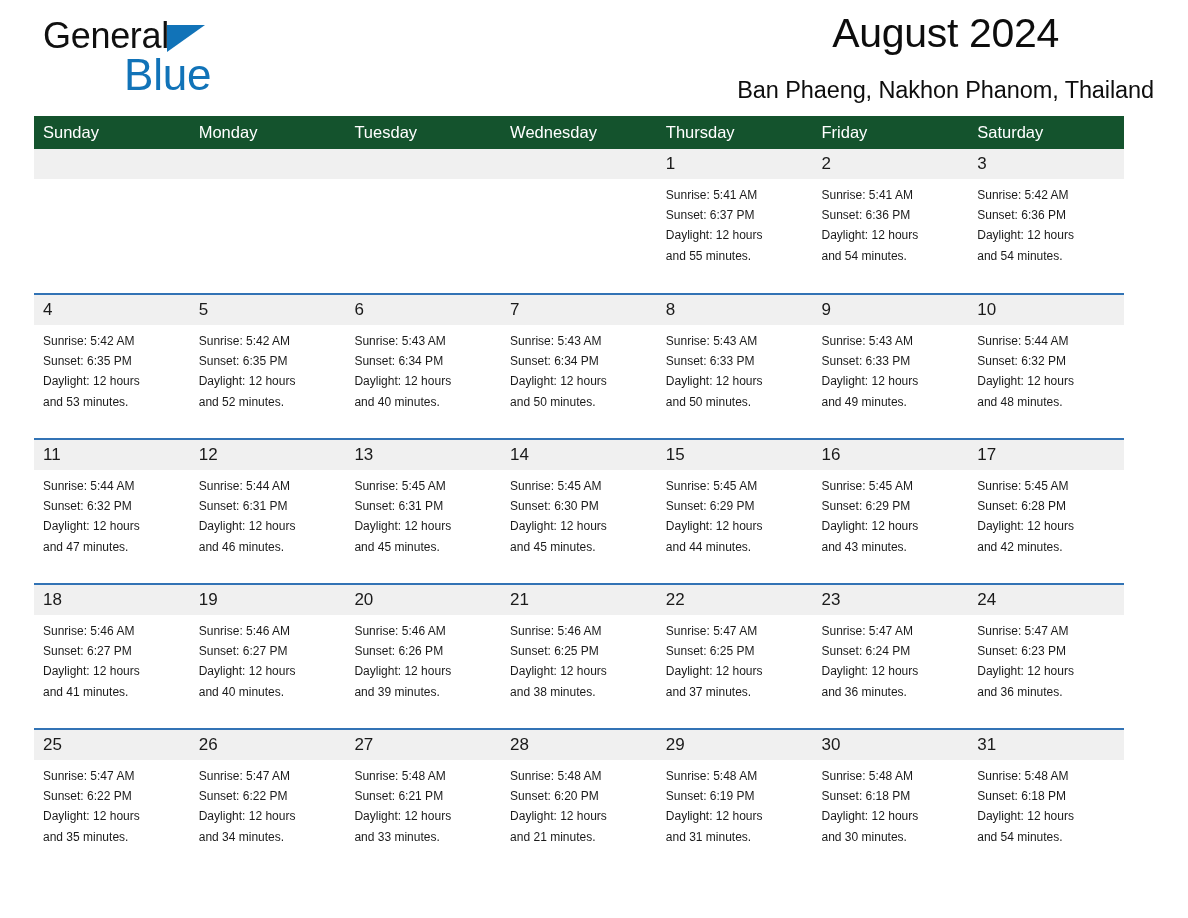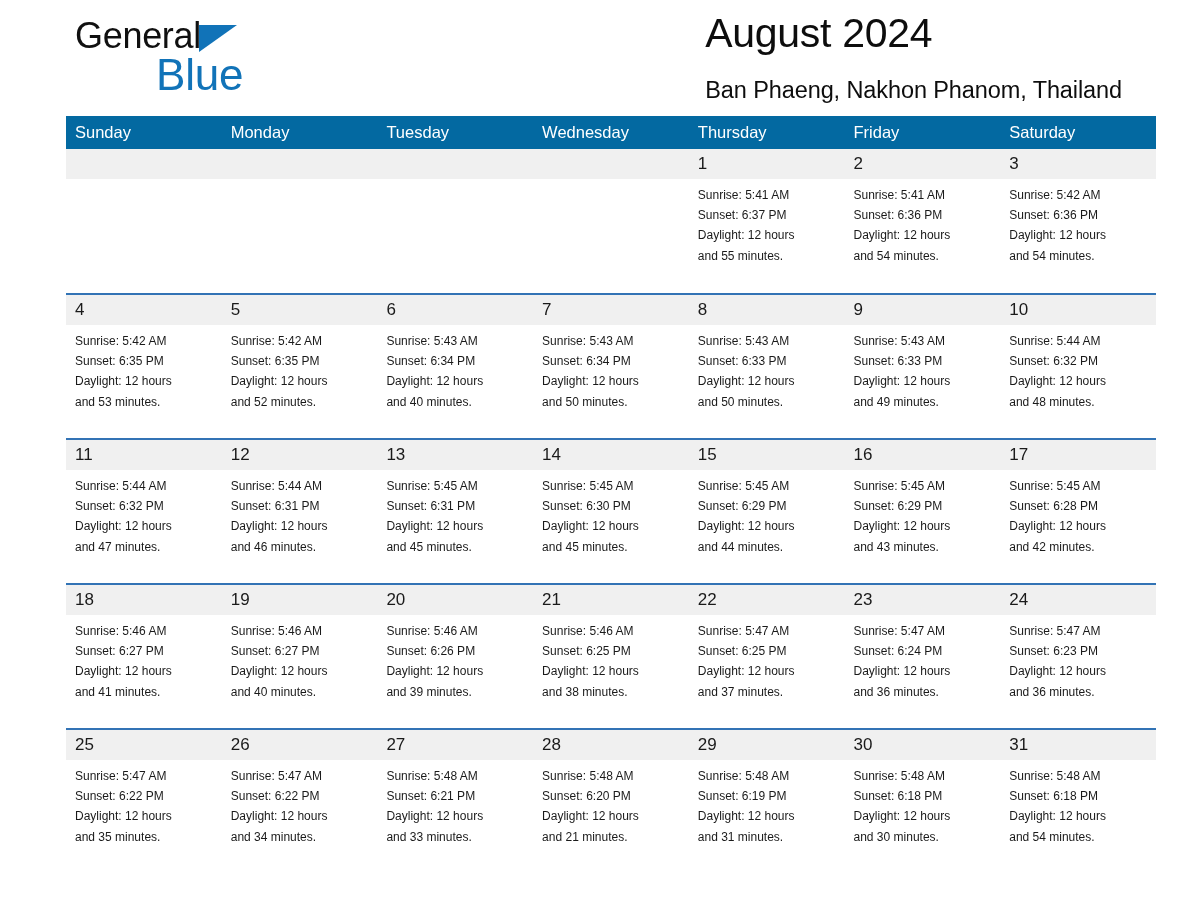--- a/index.html
+++ b/index.html
@@ -14,21 +14,21 @@
     font-family: "Liberation Sans", sans-serif;
     color: #1a1a1a;
     overflow: hidden;
   }
 
   .page {
     width: 1188px;
     height: 918px;
     position: relative;
     box-sizing: border-box;
-    padding: 0 66px;
+    padding: 0 34px;
   }
 
   
   .masthead {
     position: relative;
     height: 116px;
   }
 
   .brand {
     position: absolute;
@@ -68,21 +68,21 @@
     line-height: 38px;
     margin-left: 81px;
     display: block;
     letter-spacing: -0.2px;
   }
 
   .titles {
     position: absolute;
     right: 0;
     top: 6px;
-    text-align: left;
+    text-align: center;
   }
   .cal-title {
     font-size: 41px;
     font-weight: 400;
     color: #0d0d0d;
     line-height: 54px;
     letter-spacing: -0.3px;
   }
   .cal-subtitle {
     font-size: 23.5px;
@@ -94,21 +94,21 @@
   }
 
   
   .calendar {
     width: 1090px;
     border-collapse: collapse;
     table-layout: fixed;
   }
 
   .dow-row th {
-    background: #0369a1;
+    background: #14532d;
     color: #ffffff;
     font-size: 16.5px;
     font-weight: 400;
     text-align: left;
     padding: 6px 0 7px 9px;
     line-height: 20px;
     border: 0;
   }
 
   .week-row td {

